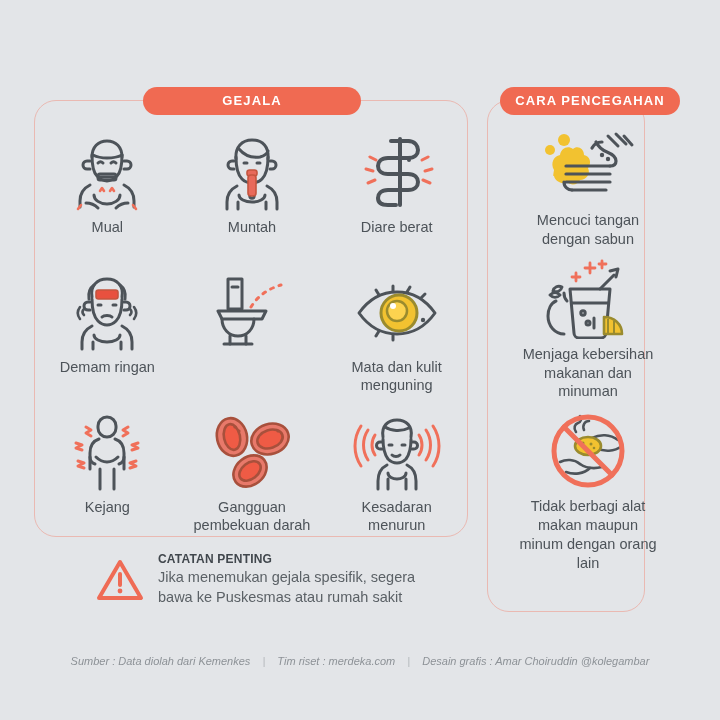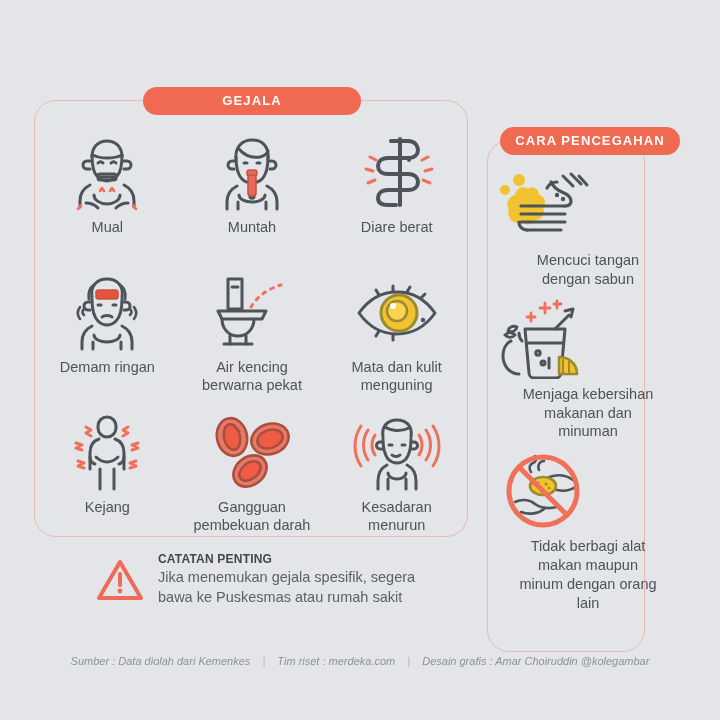--- a/index.html
+++ b/index.html
@@ -28,21 +28,20 @@
     top: 100px;
     width: 434px;
     height: 437px;
     padding-left: 8px;
   }
   #prevention-panel {
     left: 487px;
     top: 100px;
     width: 158px;
     height: 512px;
-    margin-top: 40px;
   }
 
   .panel-badge {
     position: absolute;
     top: -14px;
     background: #f06a52;
     color: #ffffff;
     font-size: 13px;
     font-weight: bold;
     letter-spacing: 1.1px;
@@ -98,20 +97,21 @@
   
   #prevention-list {
     position: absolute;
     left: 0;
     top: 24px;
     width: 200px;
   }
   .prev-cell {
     display: flex;
     flex-direction: column;
+    align-items: center;
     margin-bottom: 10px;
   }
   .prev-art {
     height: 80px;
     width: 110px;
     display: flex;
     align-items: center;
     justify-content: center;
   }
   .prev-label {
@@ -296,22 +296,20 @@
             <path d="M18 46c0 10 7 17 16 17s16-7 16-17"></path>
             <path d="M26 63v8"></path>
               <path d="M42 63v8"></path>
             <path d="M20 71h28"></path>
           </g>
           <g stroke="#f0705a" stroke-width="3" stroke-linecap="round" fill="none" stroke-dasharray="3 6">
             <path d="M47 34c6-10 16-18 30-22"></path>
           </g>
         </svg>
       </div>
-      <div class="sym-label">Air kencing
-berwarna pekat</div>
     </div>
 
     <div class="sym-cell">
       <div class="sym-art">
         <svg width="96" height="78" viewBox="0 0 96 78">
           <path d="M10 40c10-14 22-21 38-21s28 7 38 21c-10 14-22 21-38 21S20 54 10 40z" fill="none" stroke="#4d5359" stroke-width="3" stroke-linejoin="round"></path>
           <circle cx="50" cy="40" r="18" fill="#f2c230" stroke="#9a8b2e" stroke-width="3"></circle>
           <circle cx="48" cy="38" r="10" fill="#fcd34f" stroke="#9a8b2e" stroke-width="2.5"></circle>
           <circle cx="44" cy="33" r="3" fill="#ffffff"></circle>
           <g stroke="#4d5359" stroke-width="3" stroke-linecap="round">

